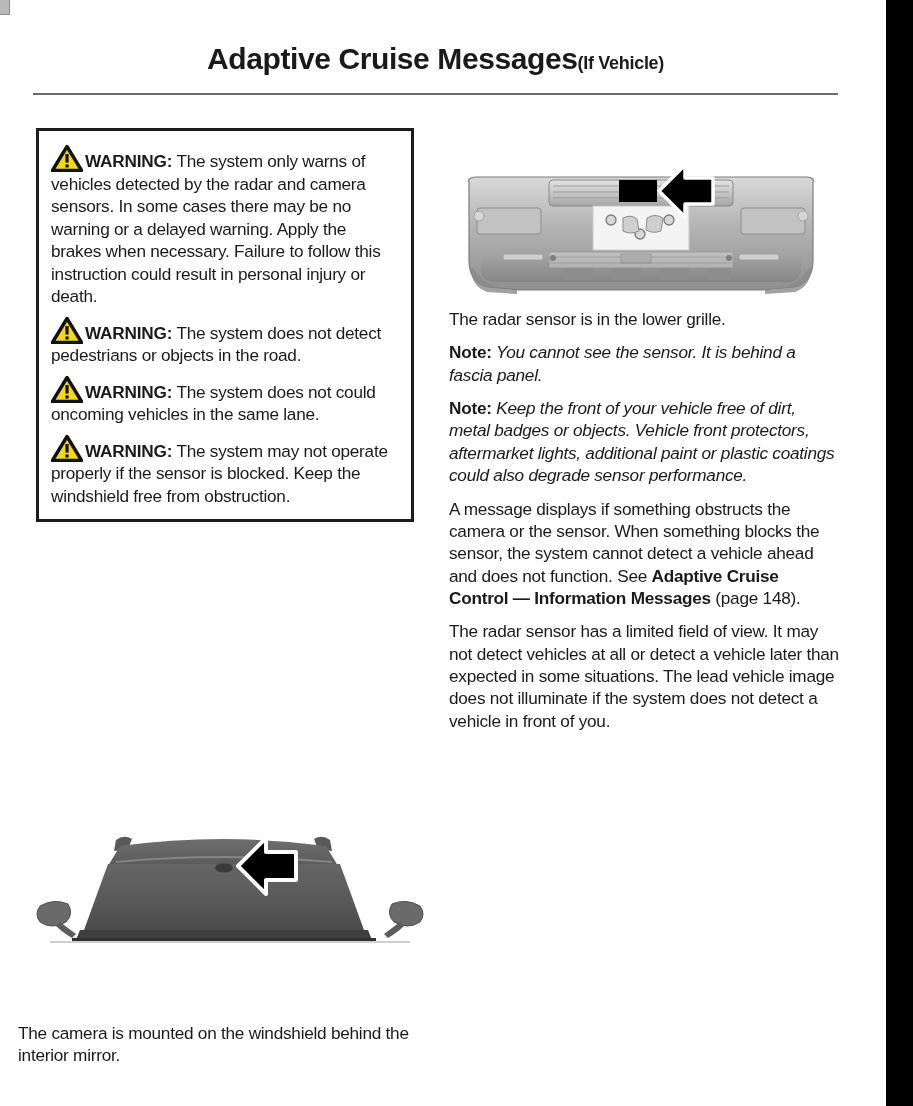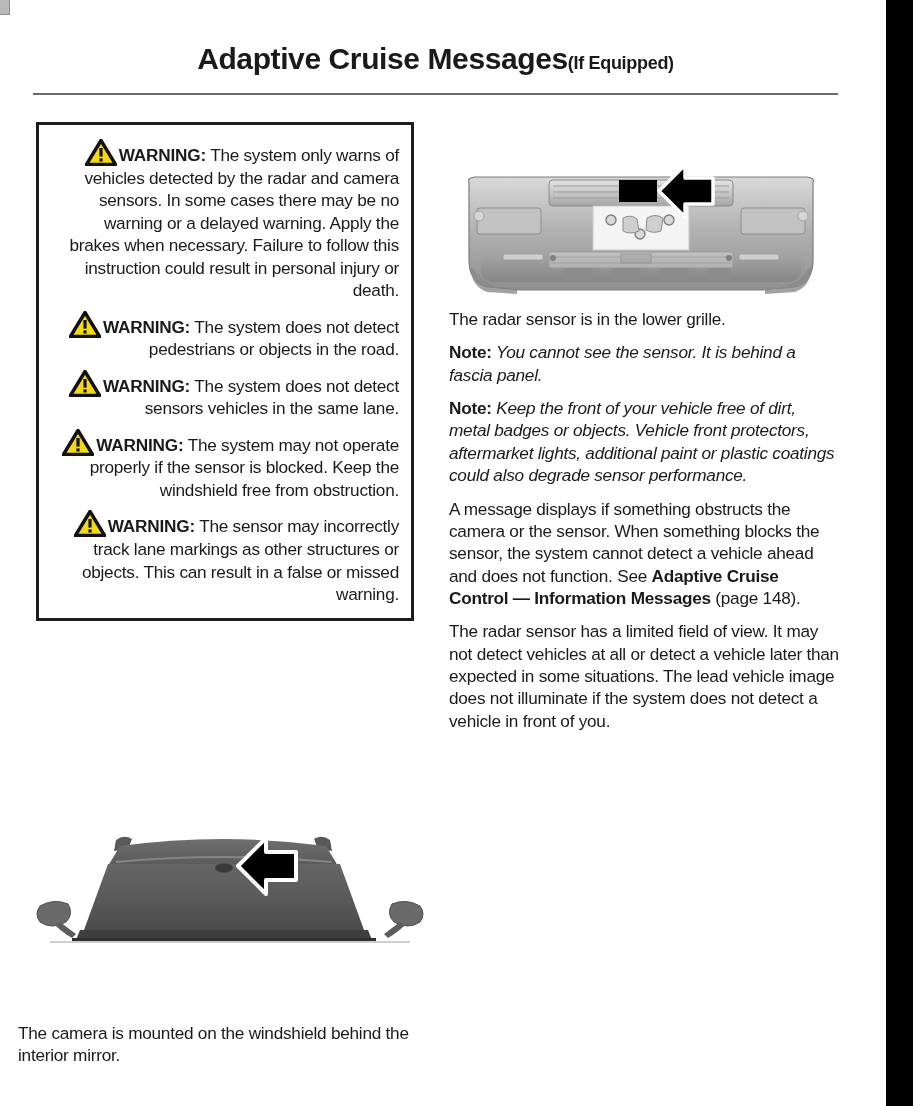--- a/index.html
+++ b/index.html
@@ -62,23 +62,22 @@
     top: 93px;
     width: 805px;
     height: 2px;
     background: #6a6a6a;
   }
 
   
   .col-left {
     position: absolute;
     left: 36px;
-    top: 122px;
+    top: 128px;
     width: 428px;
-    text-align: right;
   }
   .col-right {
     position: absolute;
     left: 449px;
     top: 156px;
     width: 390px;
   }
 
   
   .warning-box {
@@ -152,21 +151,21 @@
     letter-spacing: -0.25px;
   }
 </style>
 </head>
 <body>
 
 <div class="corner-mark"></div>
 <div class="right-band"></div>
 
 <div class="page-title">
-  <span class="main">Adaptive Cruise Messages</span><span class="sub">(If Equipped)</span>
+  <span class="main">Adaptive Cruise Messages</span><span class="sub">(If Vehicle)</span>
 </div>
 <div class="title-rule"></div>
 
 <div class="col-left">
   <div class="warning-box">
 
     <div class="warning-item">
       <span class="tri-icon">
         <svg width="32" height="27" viewBox="0 0 32 27">
           <path d="M16 1.5 L30.6 25.5 L1.4 25.5 Z" fill="#f5d814" stroke="#111111" stroke-width="3.4" stroke-linejoin="round"></path>
@@ -187,42 +186,33 @@
       </span><span class="wlabel">WARNING:</span><span> The system does not detect pedestrians or objects in the road.</span>
     </div>
 
     <div class="warning-item">
       <span class="tri-icon">
         <svg width="32" height="27" viewBox="0 0 32 27">
           <path d="M16 1.5 L30.6 25.5 L1.4 25.5 Z" fill="#f5d814" stroke="#111111" stroke-width="3.4" stroke-linejoin="round"></path>
           <rect x="14.4" y="9" width="3.2" height="8.6" fill="#111111"></rect>
           <rect x="14.4" y="19.4" width="3.2" height="3.1" fill="#111111"></rect>
         </svg>
-      </span><span class="wlabel">WARNING:</span><span> The system does not detect sensors vehicles in the same lane.</span>
+      </span><span class="wlabel">WARNING:</span><span> The system does not could oncoming vehicles in the same lane.</span>
     </div>
 
     <div class="warning-item">
       <span class="tri-icon">
         <svg width="32" height="27" viewBox="0 0 32 27">
           <path d="M16 1.5 L30.6 25.5 L1.4 25.5 Z" fill="#f5d814" stroke="#111111" stroke-width="3.4" stroke-linejoin="round"></path>
           <rect x="14.4" y="9" width="3.2" height="8.6" fill="#111111"></rect>
           <rect x="14.4" y="19.4" width="3.2" height="3.1" fill="#111111"></rect>
         </svg>
       </span><span class="wlabel">WARNING:</span><span> The system may not operate properly if the sensor is blocked. Keep the windshield free from obstruction.</span>
     </div>
 
-    <div class="warning-item">
-      <span class="tri-icon">
-        <svg width="32" height="27" viewBox="0 0 32 27">
-          <path d="M16 1.5 L30.6 25.5 L1.4 25.5 Z" fill="#f5d814" stroke="#111111" stroke-width="3.4" stroke-linejoin="round"></path>
-          <rect x="14.4" y="9" width="3.2" height="8.6" fill="#111111"></rect>
-          <rect x="14.4" y="19.4" width="3.2" height="3.1" fill="#111111"></rect>
-        </svg>
-      </span><span class="wlabel">WARNING:</span><span> The sensor may incorrectly track lane markings as other structures or objects. This can result in a false or missed warning.</span>
-    </div>
 
   </div>
 </div>
 
 <div class="col-right">
 
   <div class="fig-bumper">
     <svg width="356" height="152" viewBox="0 0 356 152">
       <defs>
         <linearGradient id="gFascia" x1="0" y1="0" x2="0" y2="1">

